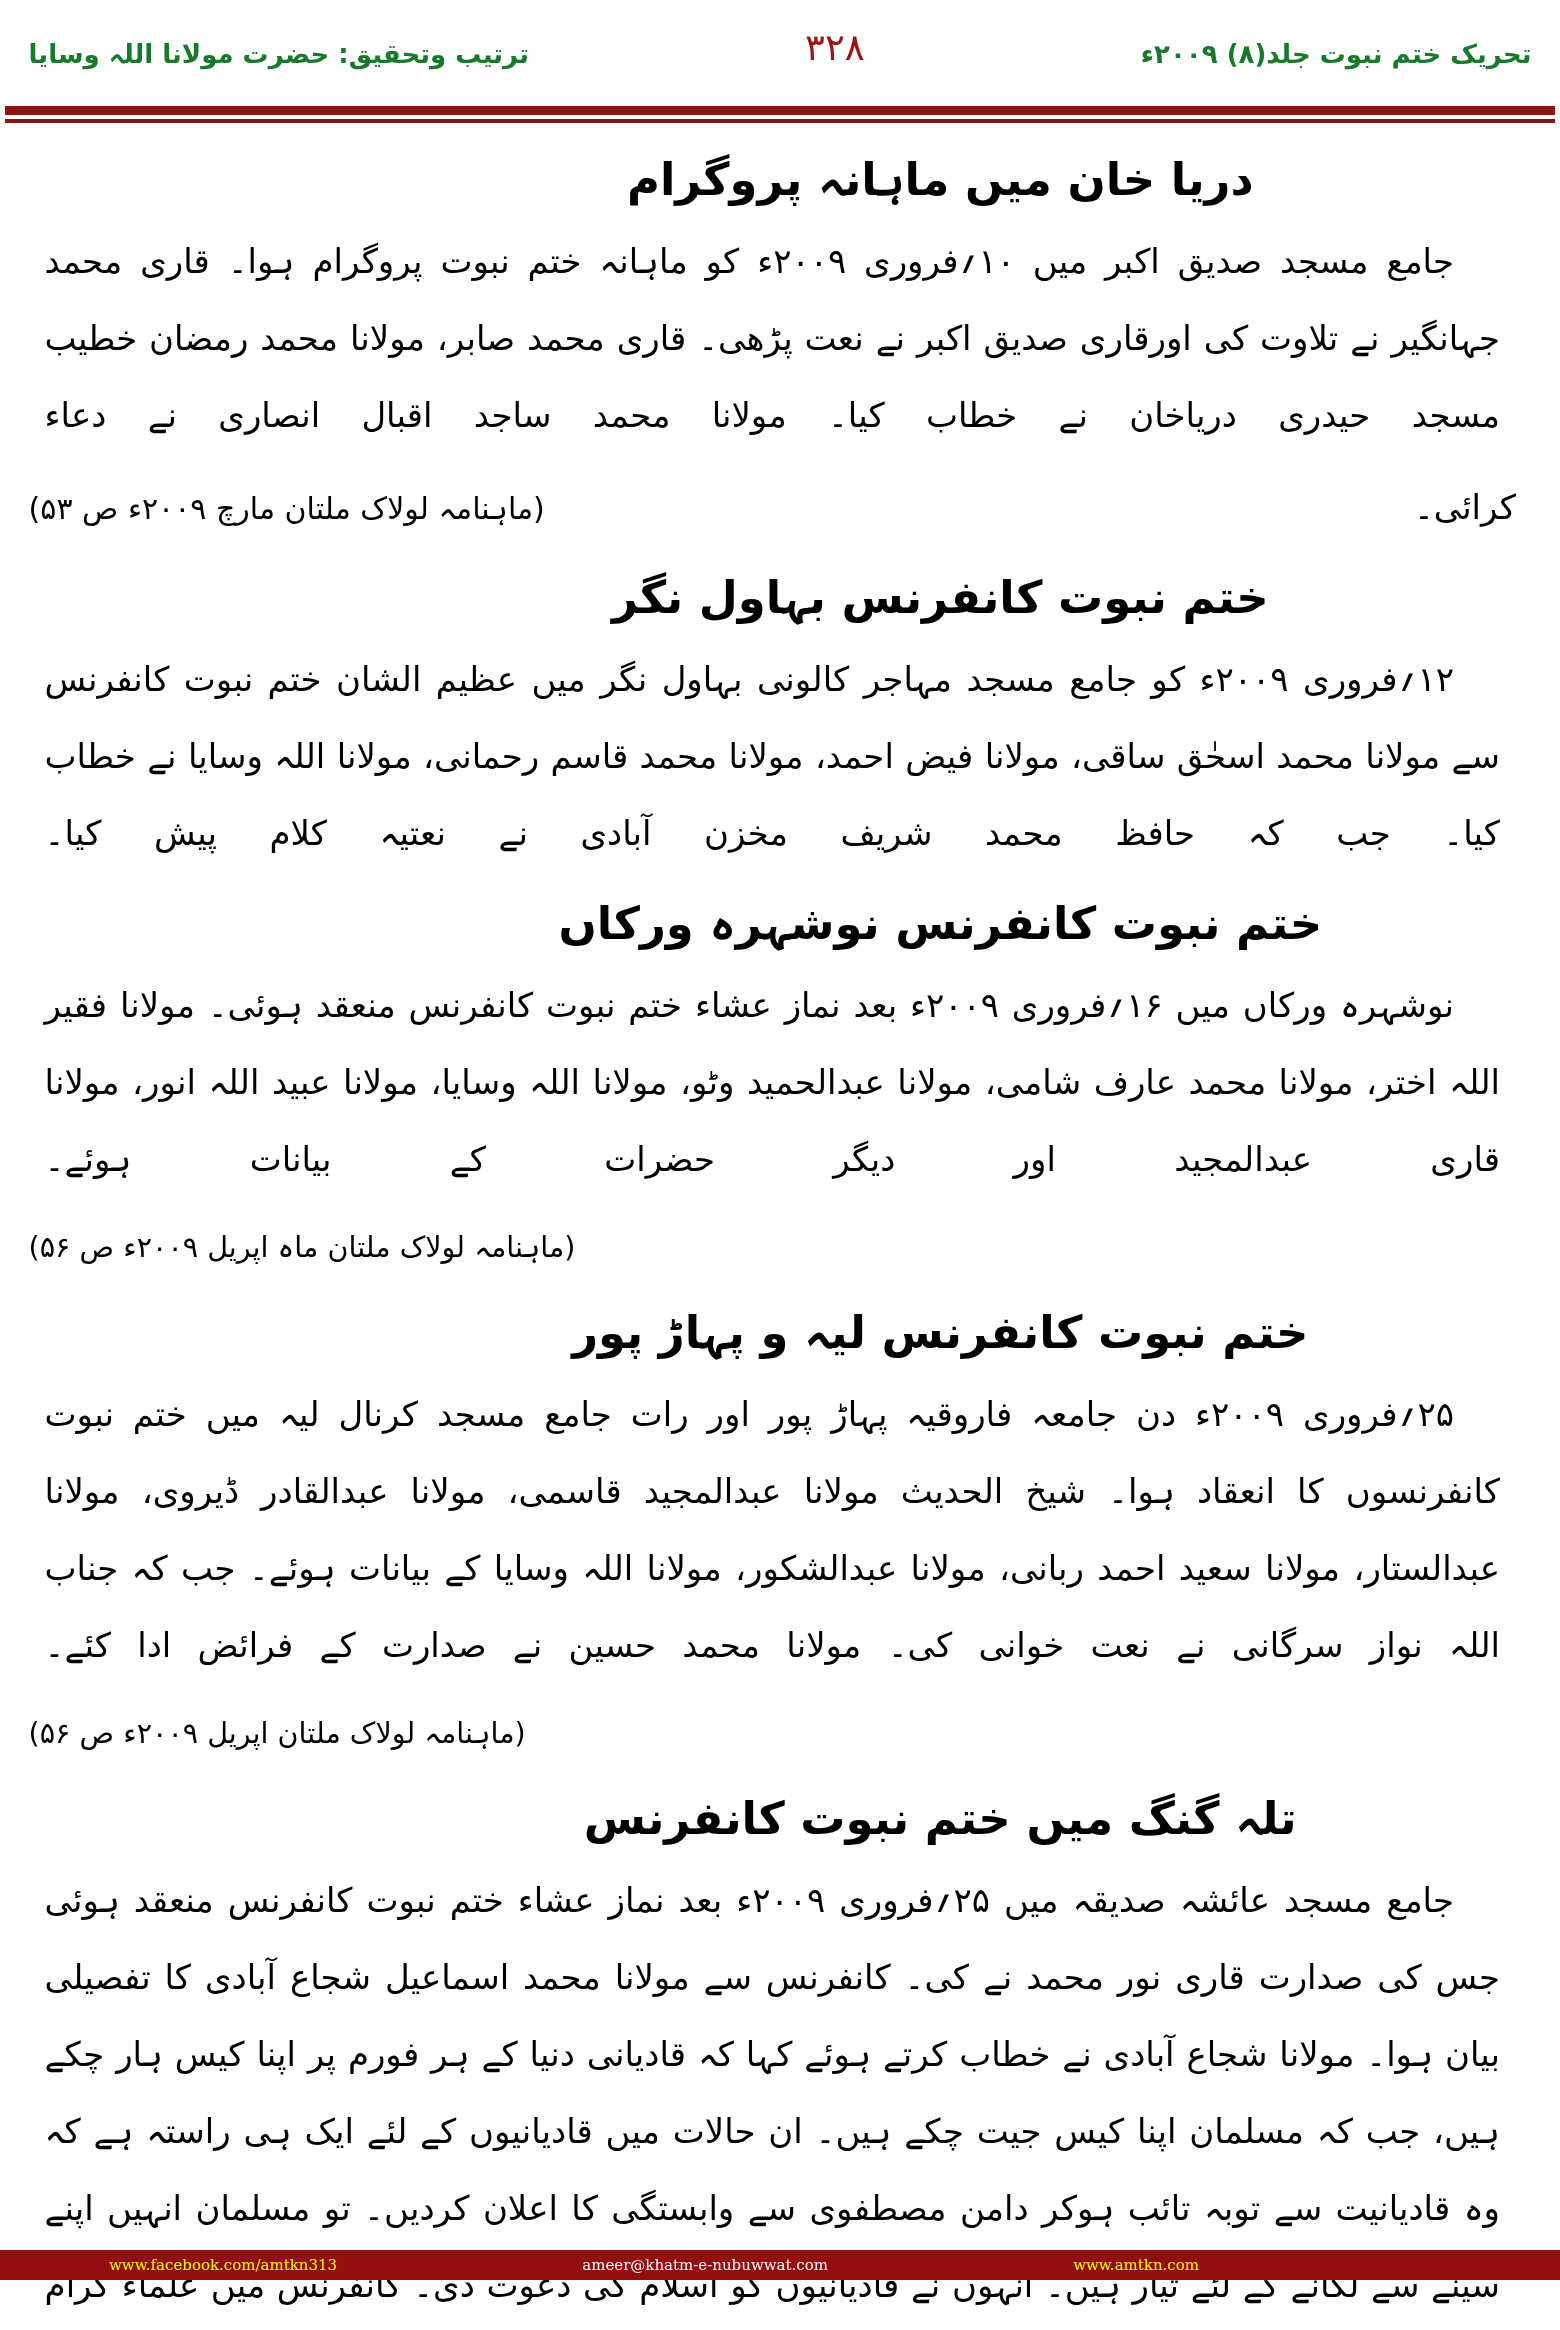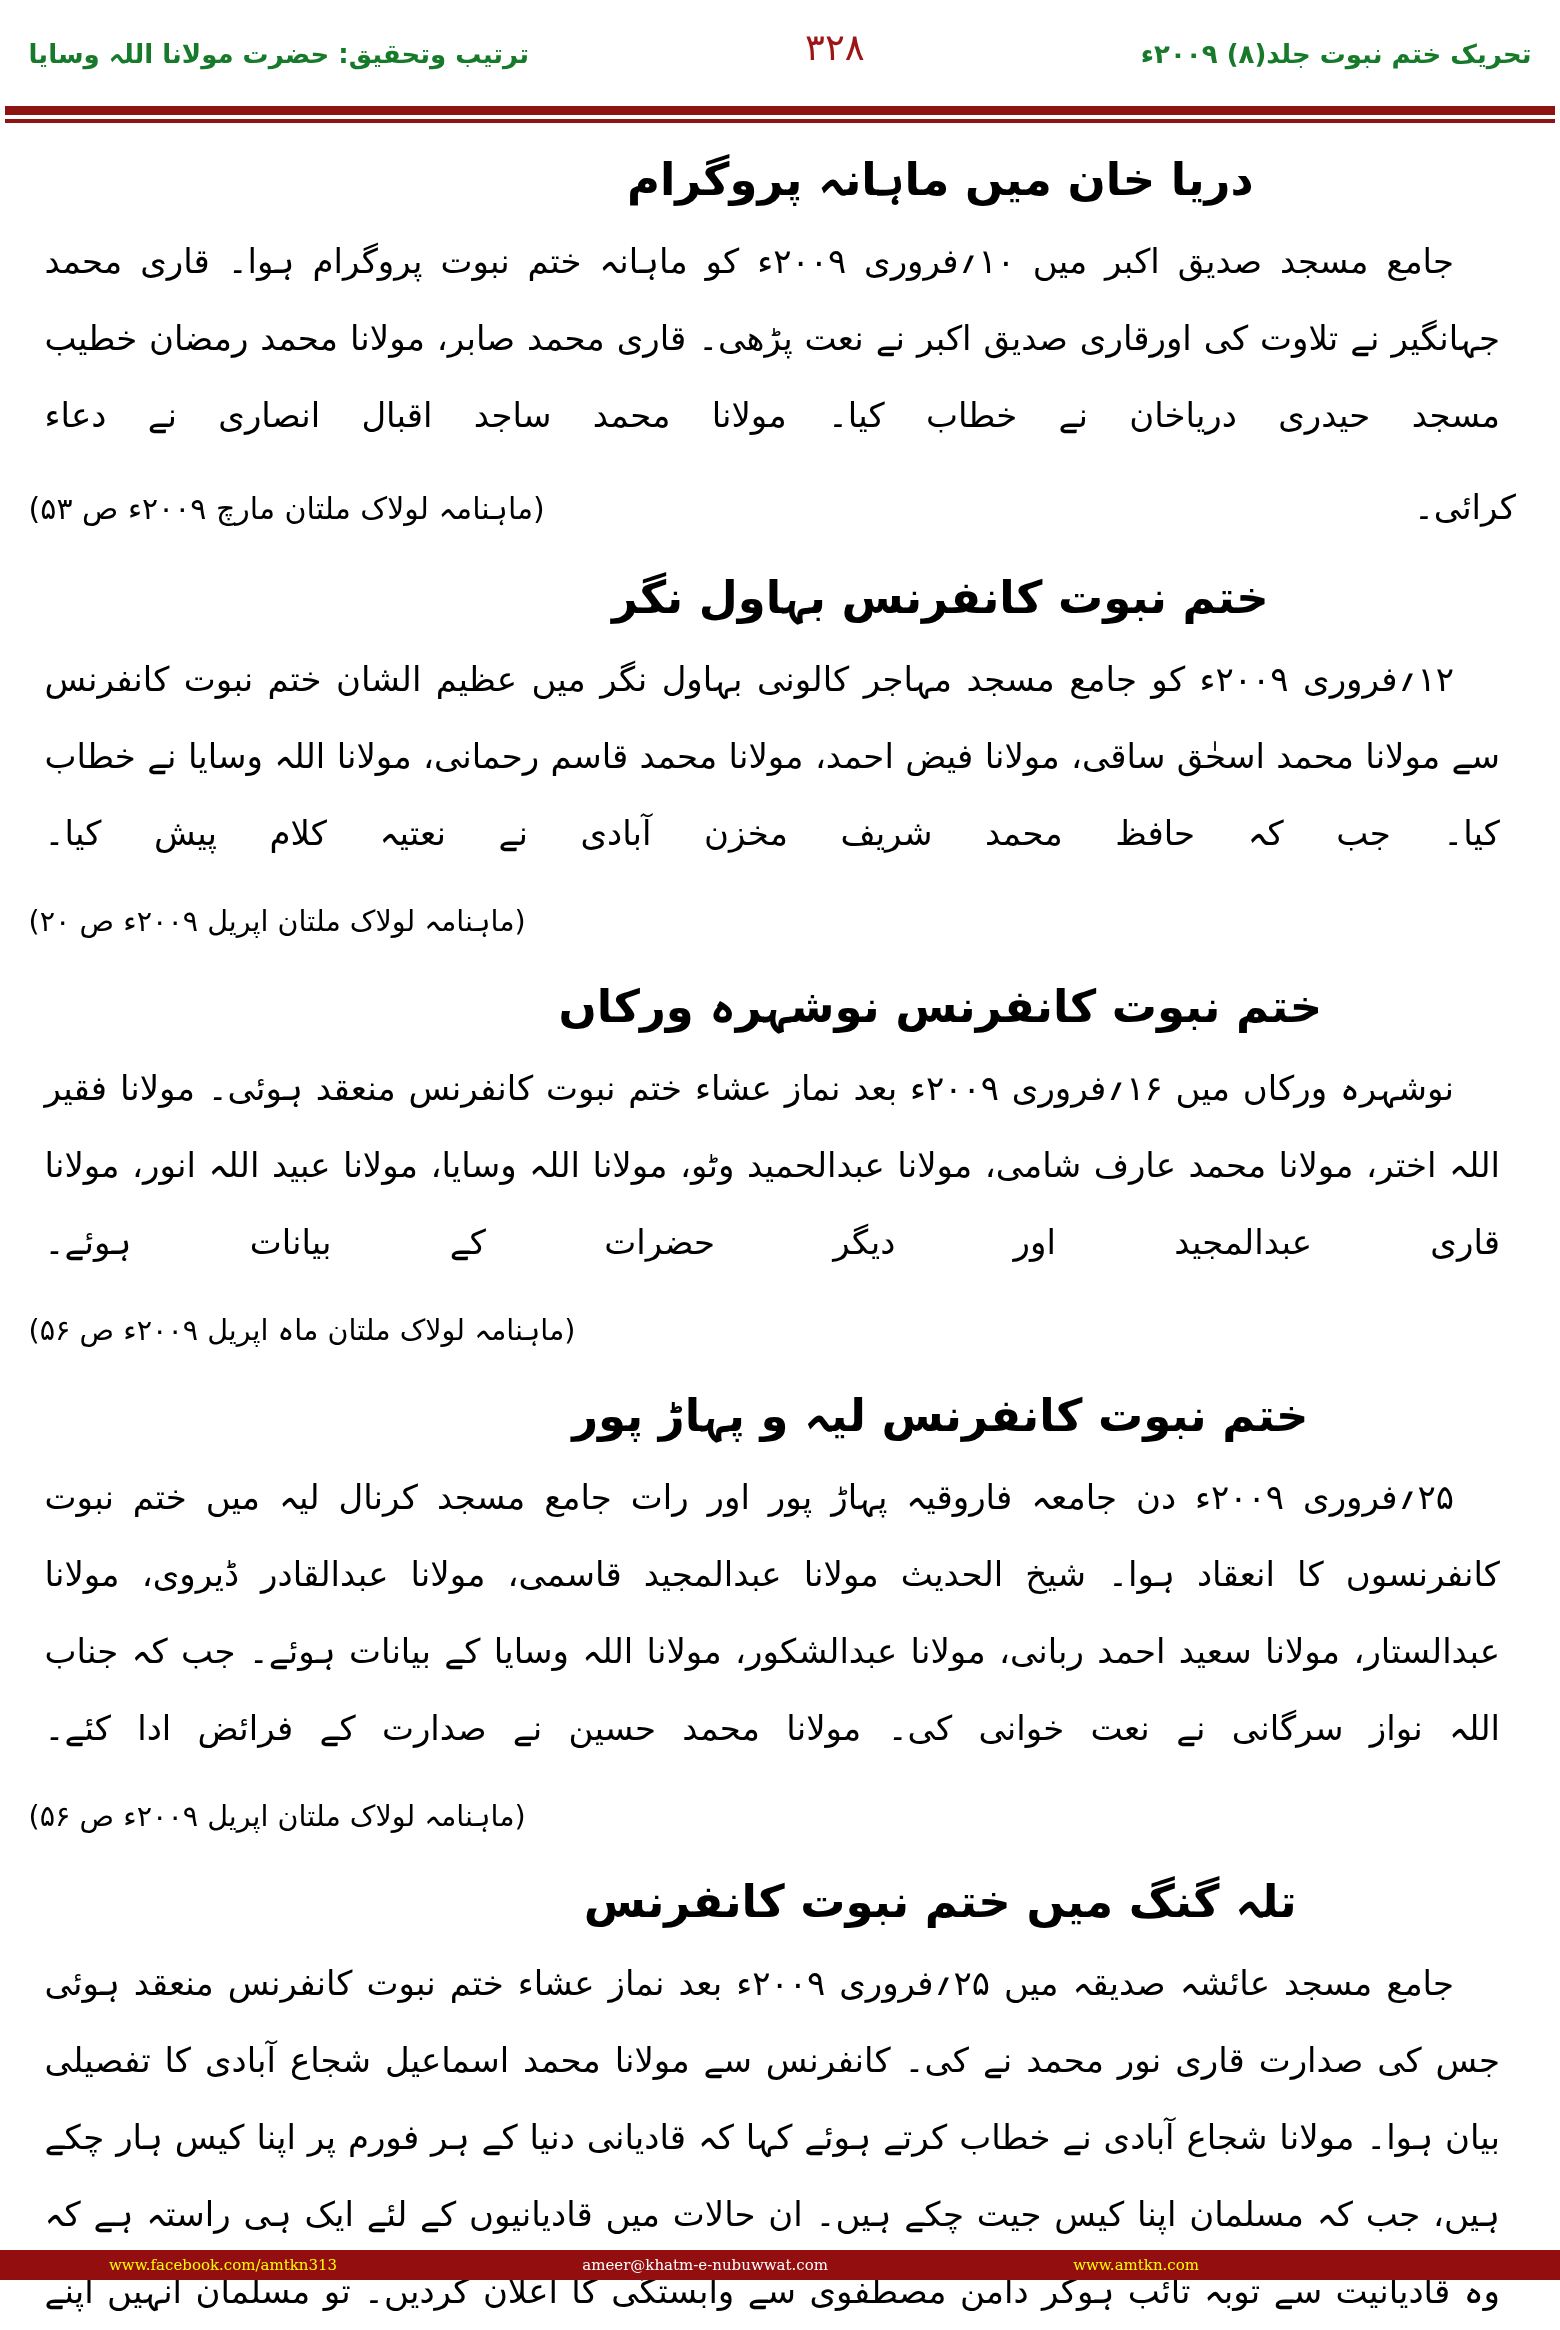--- a/index.html
+++ b/index.html
@@ -125,21 +125,20 @@
       <p class="para">جامع مسجد صدیق اکبر میں ۱۰؍فروری ۲۰۰۹ء کو ماہانہ ختم نبوت پروگرام ہوا۔ قاری محمد جہانگیر نے تلاوت کی اورقاری صدیق اکبر نے نعت پڑھی۔ قاری محمد صابر، مولانا محمد رمضان خطیب مسجد حیدری دریاخان نے خطاب کیا۔ مولانا محمد ساجد اقبال انصاری نے دعاء</p>
       <div class="cite-row">
         <span class="tail">کرائی۔</span>
         <span class="citation">(ماہنامہ لولاک ملتان مارچ ۲۰۰۹ء ص ۵۳)</span>
       </div>
     </div>
 
     <div>
       <div class="heading">ختم نبوت کانفرنس بہاول نگر</div>
       <p class="para">۱۲؍فروری ۲۰۰۹ء کو جامع مسجد مہاجر کالونی بہاول نگر میں عظیم الشان ختم نبوت کانفرنس سے مولانا محمد اسحٰق ساقی، مولانا فیض احمد، مولانا محمد قاسم رحمانی، مولانا اللہ وسایا نے خطاب کیا۔ جب کہ حافظ محمد شریف مخزن آبادی نے نعتیہ کلام پیش کیا۔</p>
-      <div class="cite-only">(ماہنامہ لولاک ملتان اپریل ۲۰۰۹ء ص ۲۰)</div>
     </div>
 
     <div>
       <div class="heading">ختم نبوت کانفرنس نوشہرہ ورکاں</div>
       <p class="para">نوشہرہ ورکاں میں ۱۶؍فروری ۲۰۰۹ء بعد نماز عشاء ختم نبوت کانفرنس منعقد ہوئی۔ مولانا فقیر اللہ اختر، مولانا محمد عارف شامی، مولانا عبدالحمید وٹو، مولانا اللہ وسایا، مولانا عبید اللہ انور، مولانا قاری عبدالمجید اور دیگر حضرات کے بیانات ہوئے۔</p>
       <div class="cite-only">(ماہنامہ لولاک ملتان ماہ اپریل ۲۰۰۹ء ص ۵۶)</div>
     </div>
 
     <div>
       <div class="heading">ختم نبوت کانفرنس لیہ و پہاڑ پور</div>

